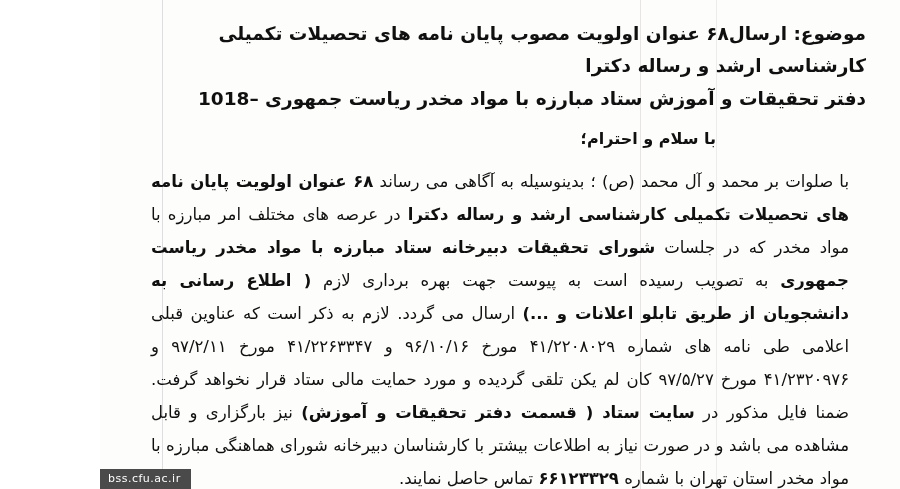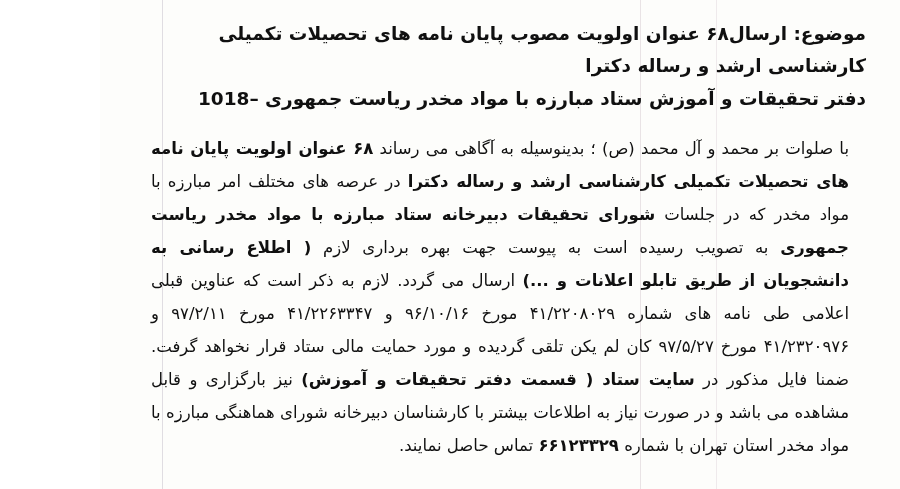--- a/index.html
+++ b/index.html
@@ -92,19 +92,21 @@
   <div class="fold f2"></div>
   <div class="fold f3"></div>
 
   <div class="content">
 
     <div class="subject">
       <span>موضوع: ارسال۶۸ عنوان اولویت مصوب پایان نامه های تحصیلات تکمیلی کارشناسی ارشد و رساله دکترا</span>
       <span class="l2">دفتر تحقیقات و آموزش ستاد مبارزه با مواد مخدر ریاست جمهوری –1018</span>
     </div>
 
+    <div class="greeting">با سلام و احترام؛</div>
 
     <div class="body-text" id="body-paragraph"><span>با صلوات بر محمد و آل محمد (ص) ؛ بدینوسیله به آگاهی می رساند </span><b>۶۸ عنوان اولویت پایان نامه های تحصیلات تکمیلی کارشناسی ارشد و رساله دکترا</b><span> در عرصه های مختلف امر مبارزه با مواد مخدر که در جلسات </span><b>شورای تحقیقات دبیرخانه ستاد مبارزه با مواد مخدر ریاست جمهوری</b><span> به تصویب رسیده است به پیوست جهت بهره برداری  لازم </span><b>( اطلاع رسانی به دانشجویان از طریق تابلو اعلانات و ...)</b><span> ارسال می گردد. لازم به ذکر است که عناوین قبلی اعلامی طی نامه های شماره ۴۱/۲۲۰۸۰۲۹ مورخ ۹۶/۱۰/۱۶ و ۴۱/۲۲۶۳۳۴۷ مورخ ۹۷/۲/۱۱ و ۴۱/۲۳۲۰۹۷۶ مورخ ۹۷/۵/۲۷ کان لم یکن تلقی گردیده و مورد حمایت مالی ستاد قرار نخواهد گرفت. ضمنا فایل مذکور در </span><b>سایت ستاد ( قسمت دفتر تحقیقات و آموزش)</b><span> نیز بارگزاری و قابل مشاهده می باشد و در صورت نیاز به اطلاعات بیشتر با کارشناسان دبیرخانه شورای هماهنگی مبارزه با مواد مخدر استان تهران با شماره </span><b>۶۶۱۲۳۳۲۹</b><span> تماس حاصل نمایند.</span></div>
 
   </div>
 
+  <div class="footer-badge">bss.cfu.ac.ir</div>
 
 </div>
 
 </body></html>

